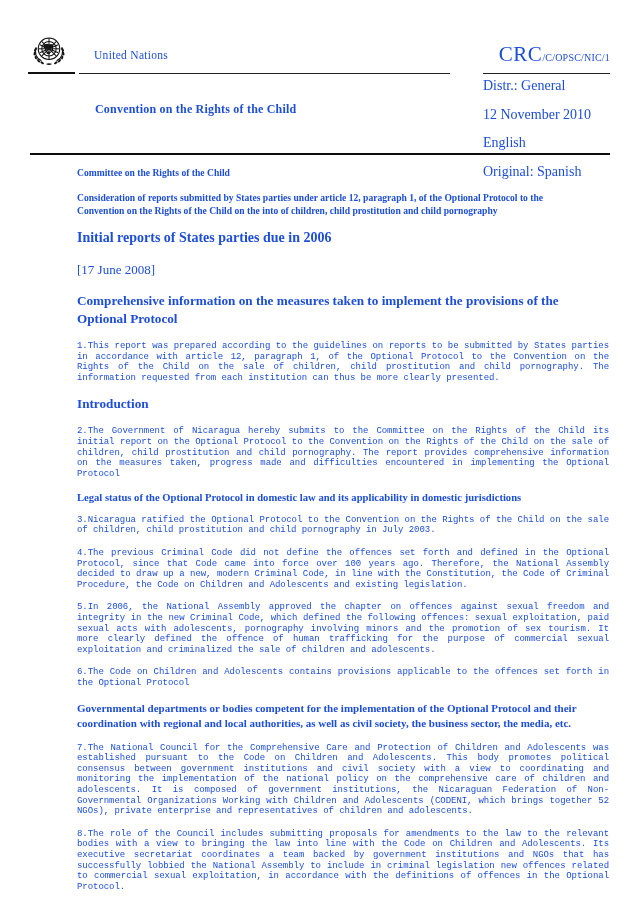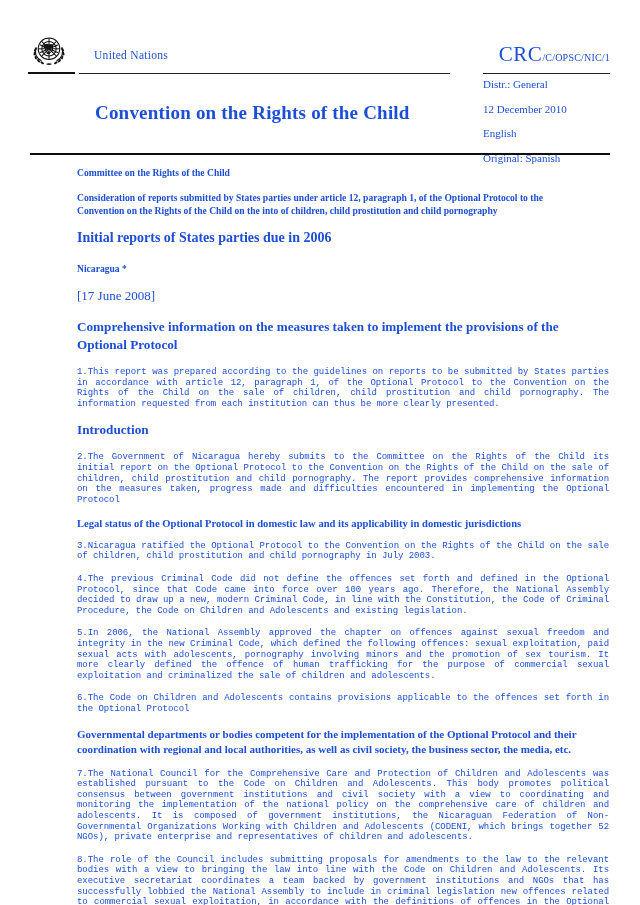--- a/index.html
+++ b/index.html
@@ -14,22 +14,22 @@
     box-shadow:0 0 4px rgba(0,0,0,.25);
   }
   
   .emblem{position:absolute;left:29px;top:32px;width:40px;height:40px;}
   .un-name{position:absolute;left:94px;top:49px;font-size:11.5px;letter-spacing:.3px;}
   .doc-symbol{position:absolute;right:30px;top:42px;font-size:21px;letter-spacing:.5px;white-space:nowrap;}
   .doc-symbol .rest{font-size:10px;letter-spacing:.2px;}
   .rule-left-thick{position:absolute;left:28px;top:72px;width:47px;border-top:2.5px solid #111;}
   .rule-left-thin{position:absolute;left:79px;top:73px;width:371px;border-top:1px solid #222;}
   .rule-right-thin{position:absolute;left:483px;top:73px;width:127px;border-top:1px solid #222;}
-  .doc-title{position:absolute;left:95px;top:102px;width:380px;font-size:19px;font-weight:bold;letter-spacing:.2px;}
-  .meta-col{position:absolute;left:483px;top:78px;width:130px;font-size:11px;}
+  .doc-title{position:absolute;left:95px;top:102px;width:380px;font-size:12px;font-weight:bold;letter-spacing:.2px;}
+  .meta-col{position:absolute;left:483px;top:78px;width:130px;font-size:14px;}
   .meta-item{margin-bottom:12.5px;white-space:nowrap;}
   .rule-bottom{position:absolute;left:30px;top:153px;width:580px;border-top:2.5px solid #0d0d0d;}
   
   .body-col{position:absolute;left:77px;top:166px;width:532px;}
   .h-small{font-size:9.6px;font-weight:bold;line-height:13px;margin:0 0 12px 0;max-width:492px;}
   .h-big{font-size:13.2px;font-weight:bold;line-height:18px;margin:0 0 13px 0;max-width:505px;}
   .h-mid{font-size:10.6px;font-weight:bold;line-height:14.5px;margin:0 0 9px 0;}
   .h-gov{font-size:11px;font-weight:bold;line-height:15px;margin:0 0 12px 0;}
   .para{font-size:9px;line-height:10.6px;margin:0 0 12px 0;text-align:justify;letter-spacing:-0.05px;font-family:Liberation Mono, monospace;}
   .plain{font-size:13px;margin:0 0 14px 0;}
@@ -81,32 +81,31 @@
   <div class="doc-symbol"><span>CRC</span><span class="rest">/C/OPSC/NIC/1</span></div>
 
   <div class="rule-left-thick"></div>
   <div class="rule-left-thin"></div>
   <div class="rule-right-thin"></div>
 
   <div class="doc-title">Convention on the Rights of the Child</div>
 
   <div class="meta-col">
     <div class="meta-item">Distr.: General</div>
-    <div class="meta-item">12 December 2010</div>
+    <div class="meta-item">12 November 2010</div>
     <div class="meta-item">English</div>
     <div class="meta-item">Original: Spanish</div>
   </div>
 
   <div class="rule-bottom"></div>
 
   <div class="body-col">
     <p class="h-small">Committee on the Rights of the Child</p>
     <p class="h-small">Consideration of reports submitted by States parties under article 12, paragraph 1, of the Optional Protocol to the Convention on the Rights of the Child on the into of children, child prostitution and child pornography</p>
     <p class="h-big initial">Initial reports of States parties due in 2006</p>
-    <p class="h-small country">Nicaragua *</p>
     <p class="plain">[17 June 2008]</p>
     <p class="h-big">Comprehensive information on the measures taken to implement the provisions of the Optional Protocol</p>
     <p class="para">1.This report was prepared according to the guidelines on reports to be submitted by States parties in accordance with article 12, paragraph 1, of the Optional Protocol to the Convention on the Rights of the Child on the sale of children, child prostitution and child pornography. The information requested from each institution can thus be more clearly presented.</p>
     <p class="h-big">Introduction</p>
     <p class="para">2.The Government of Nicaragua hereby submits to the Committee on the Rights of the Child its initial report on the Optional Protocol to the Convention on the Rights of the Child on the sale of children, child prostitution and child pornography. The report provides comprehensive information on the measures taken, progress made and difficulties encountered in implementing the Optional Protocol</p>
     <p class="h-mid">Legal status of the Optional Protocol in domestic law and its applicability in domestic jurisdictions</p>
     <p class="para">3.Nicaragua ratified the Optional Protocol to the Convention on the Rights of the Child on the sale of children, child prostitution and child pornography in July 2003.</p>
     <p class="para">4.The previous Criminal Code did not define the offences set forth and defined in the Optional Protocol, since that Code came into force over 100 years ago. Therefore, the National Assembly decided to draw up a new, modern Criminal Code, in line with the Constitution, the Code of Criminal Procedure, the Code on Children and Adolescents and existing legislation.</p>
     <p class="para">5.In 2006, the National Assembly approved the chapter on offences against sexual freedom and integrity in the new Criminal Code, which defined the following offences: sexual exploitation, paid sexual acts with adolescents, pornography involving minors and the promotion of sex tourism. It more clearly defined the offence of human trafficking for the purpose of commercial sexual exploitation and criminalized the sale of children and adolescents.</p>
     <p class="para">6.The Code on Children and Adolescents contains provisions applicable to the offences set forth in the Optional Protocol</p>

